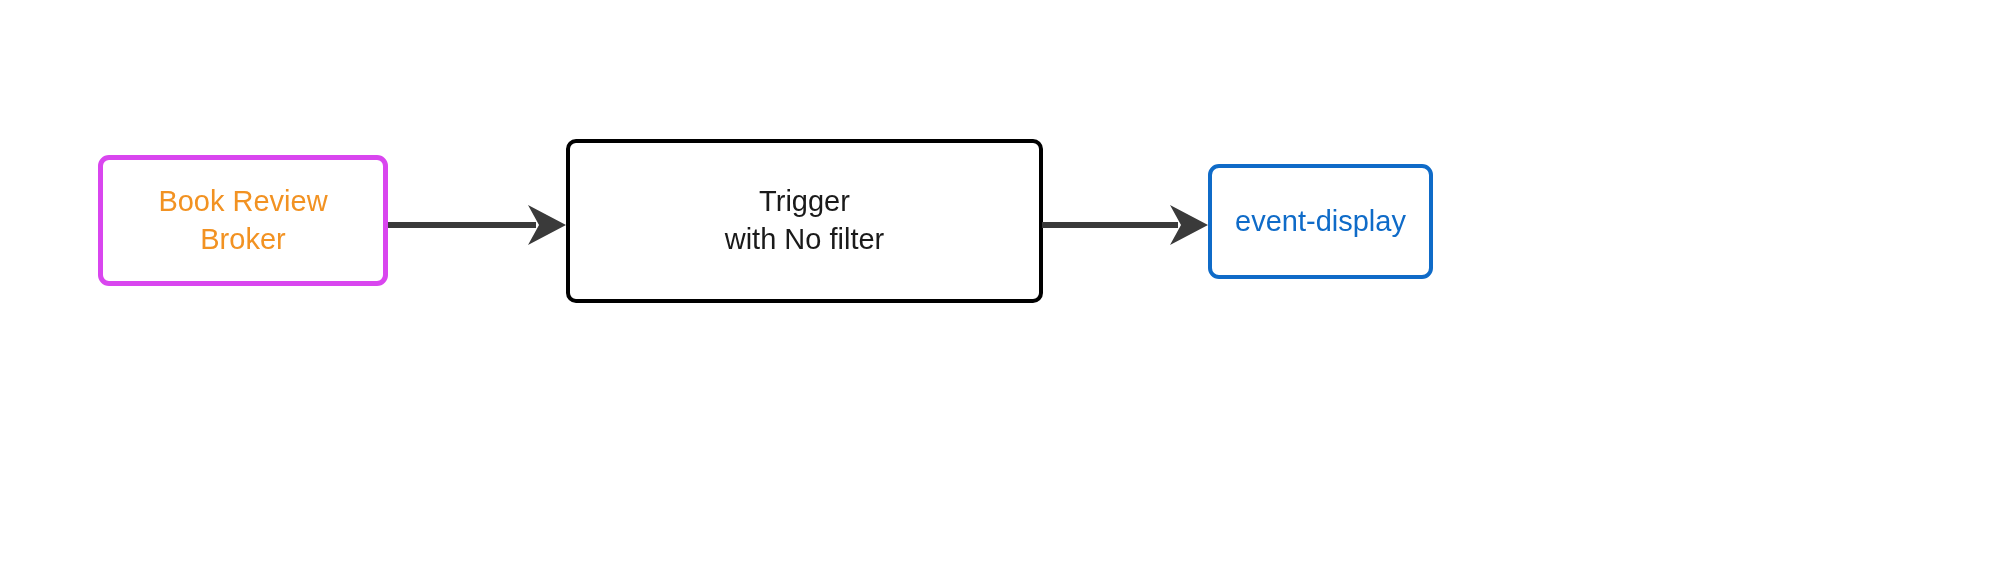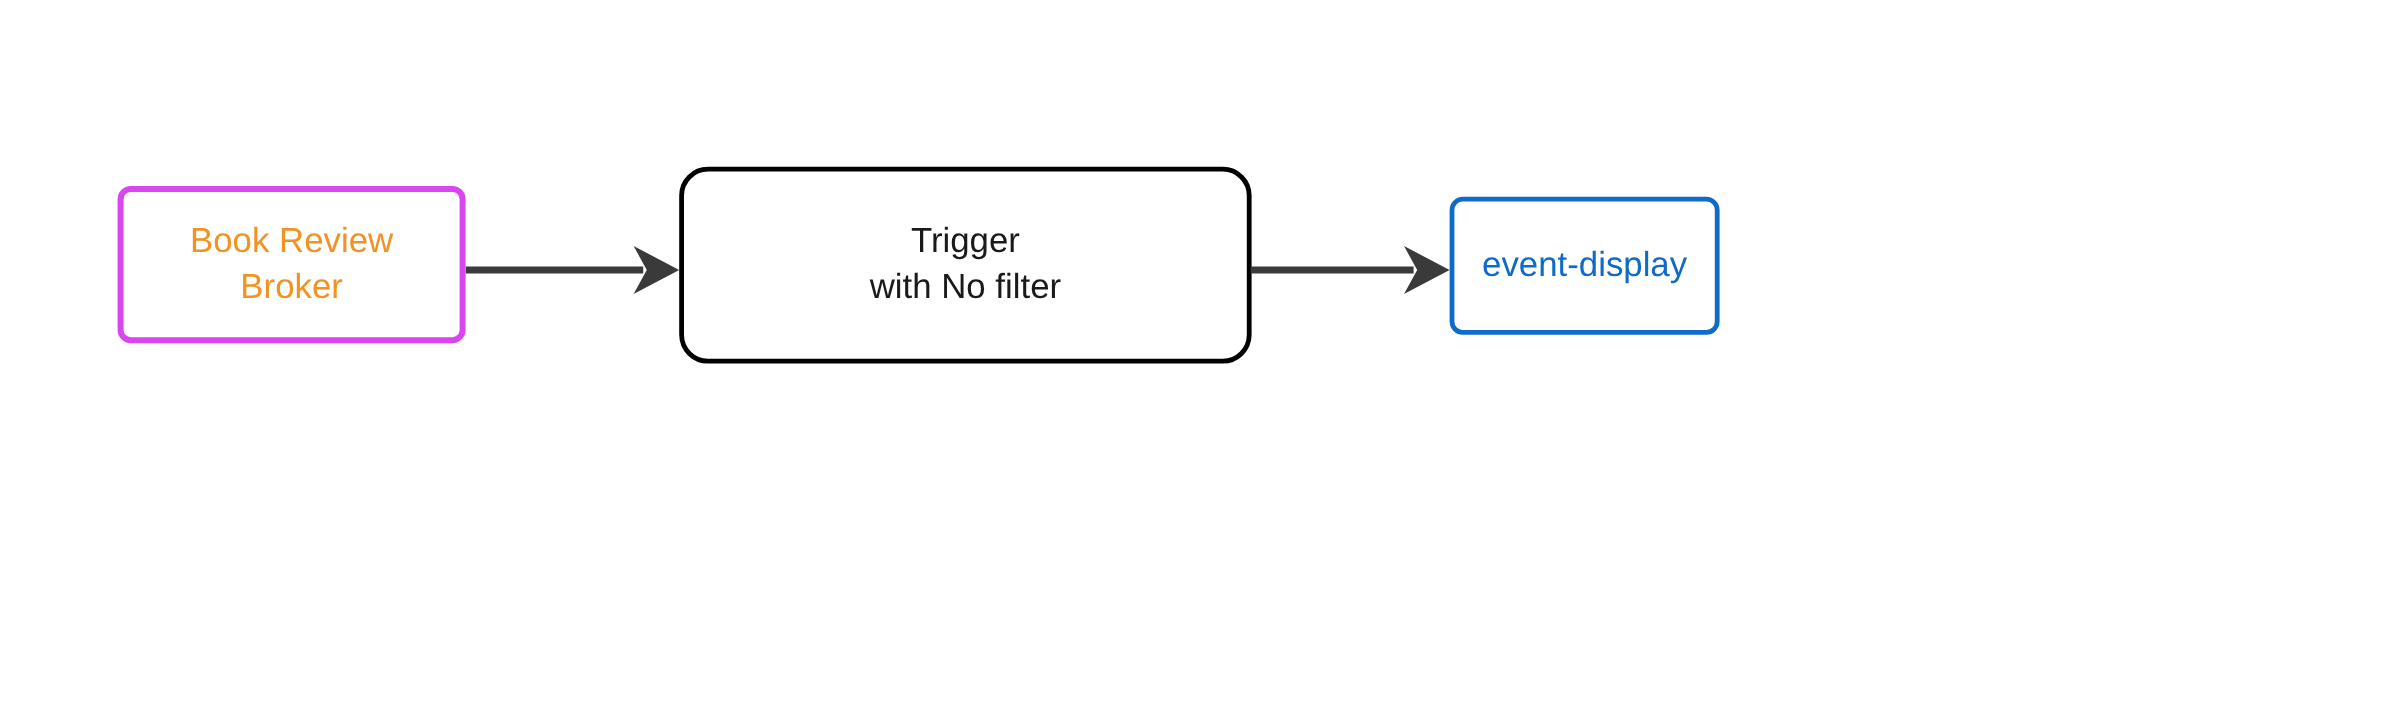--- a/index.html
+++ b/index.html
@@ -48,21 +48,21 @@
     font-size: 29px;
   }
 
   
   #node-trigger {
     left: 566px;
     top: 139px;
     width: 477px;
     height: 164px;
     border: 4px solid #000000;
-    border-radius: 24px;
+    border-radius: 10px;
     color: #1a1a1a;
     font-size: 29px;
   }
 
   
   #node-event-display {
     left: 1208px;
     top: 164px;
     width: 225px;
     height: 115px;

